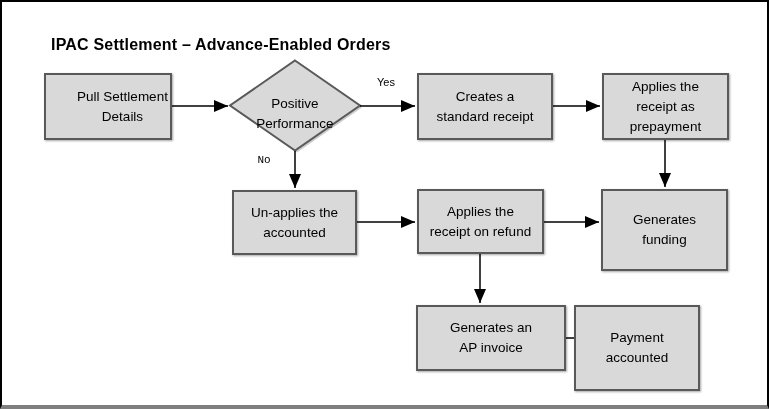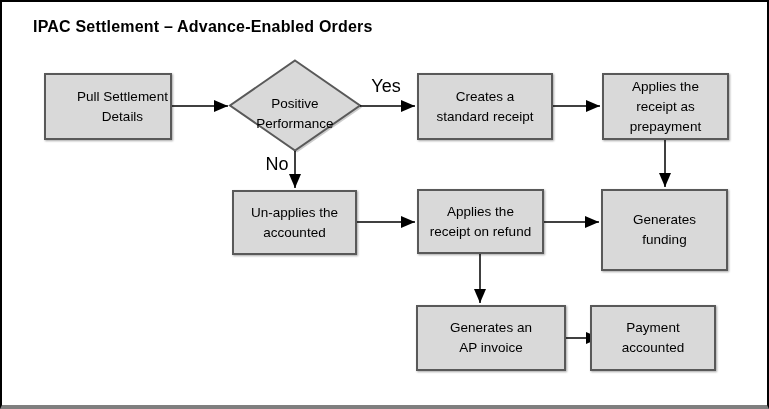--- a/index.html
+++ b/index.html
@@ -11,21 +11,21 @@
     border: 2px solid #000000;
     border-bottom: 4px solid #7f7f7f;
     background: #ffffff;
     font-family: "Liberation Sans", sans-serif;
     overflow: hidden;
   }
   .title {
     position: absolute;
     left: 31px;
     top: 16px;
-    margin: 0;
+    margin: 18px;
     font-size: 16px;
     font-weight: bold;
     color: #000000;
     letter-spacing: 0.2px;
   }
   .connectors {
     position: absolute;
     left: 0;
     top: 0;
     width: 769px;
@@ -49,21 +49,21 @@
     white-space: pre-line;
   }
   .diamond-label {
     position: absolute;
     display: flex;
     align-items: flex-end;
     justify-content: center;
   }
   .edge-label {
     position: absolute;
-    font-size: 18px;
+    font-size: 11px;
     color: #000000;
     text-align: center;
   }
 </style>
 </head>
 <body>
 
 <div class="frame">
 
   <h1 class="title">IPAC Settlement – Advance-Enabled Orders</h1>
@@ -123,21 +123,21 @@
   <div class="node" style="left:599px; top:187px; width:127px; height:82px;">
     <span class="node-label">Generates
 funding</span>
   </div>
 
   <div class="node" style="left:414px; top:303px; width:150px; height:66px;">
     <span class="node-label">Generates an
 AP invoice</span>
   </div>
 
-  <div class="node" style="left:588px; top:303px; width:126px; height:66px;">
+  <div class="node" style="left:572px; top:303px; width:126px; height:86px;">
     <span class="node-label">Payment
 accounted</span>
   </div>
 
   <div class="edge-label" style="left:366px; top:74px; width:36px;">Yes</div>
-  <div class="edge-label" style="left:257px; top:152px; width:36px;">No</div>
+  <div class="edge-label" style="left:244px; top:152px; width:36px;font-family:Liberation Mono, monospace;">No</div>
 
 </div>
 
 </body></html>

